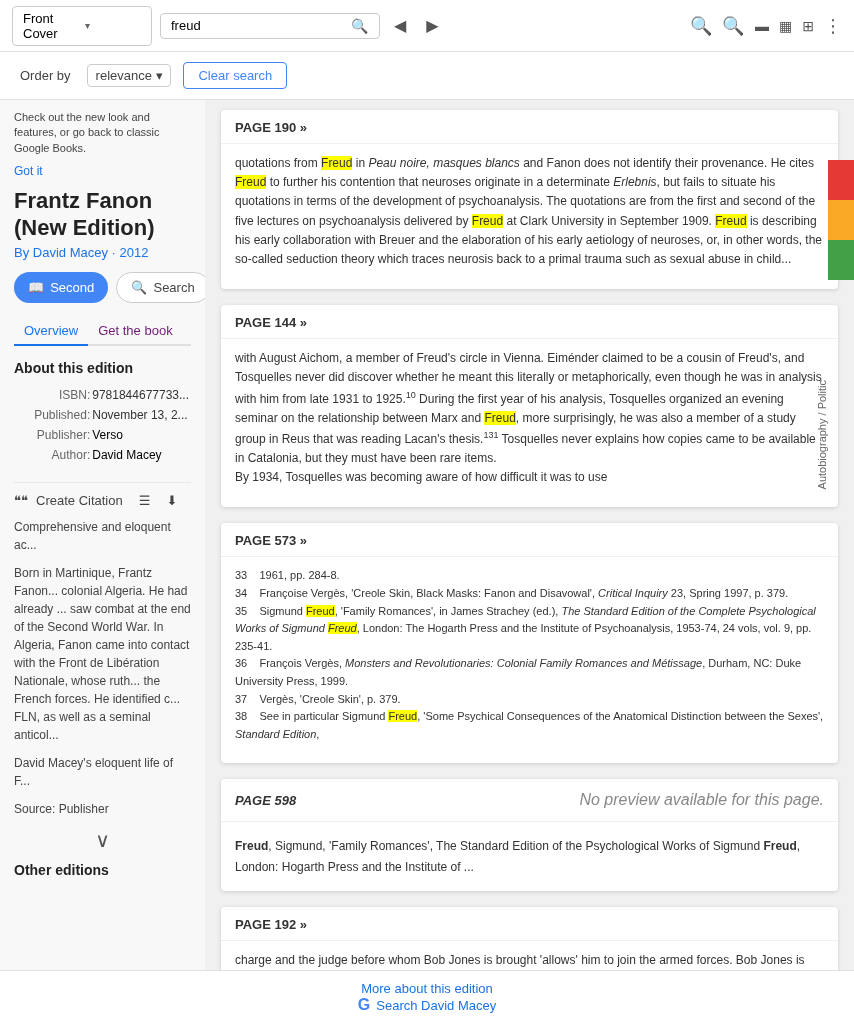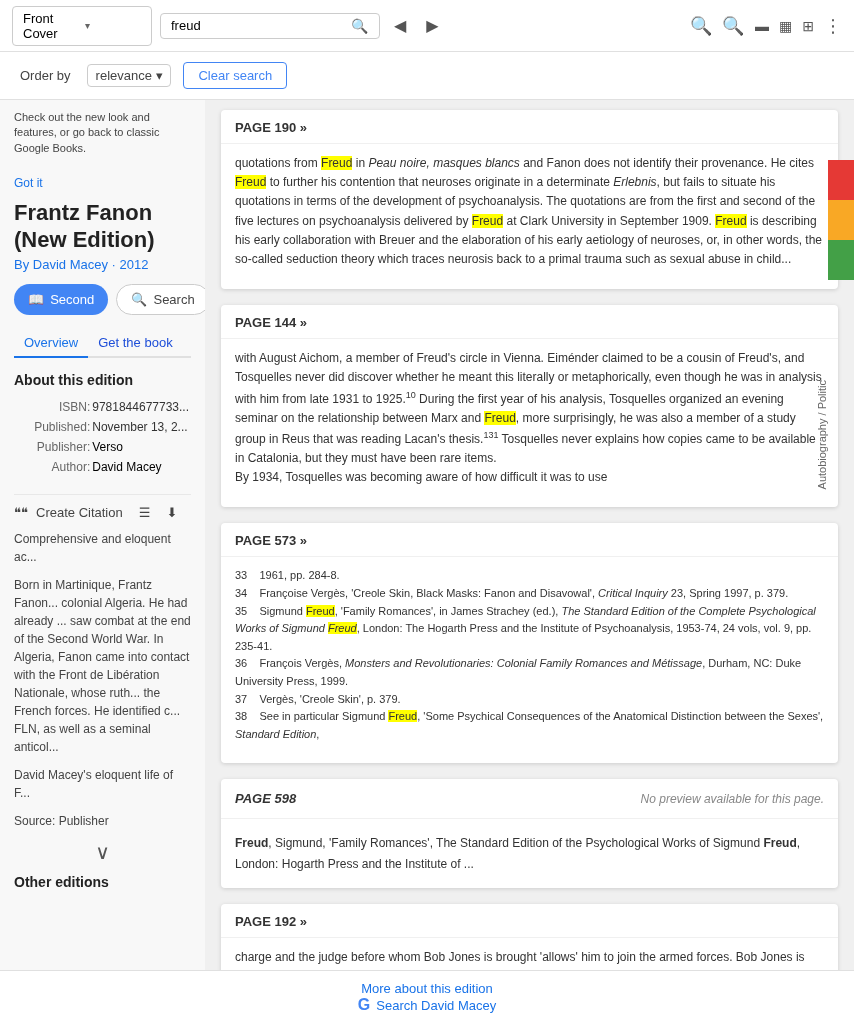--- a/index.html
+++ b/index.html
@@ -59,42 +59,42 @@
     .main-content {
       display: flex; position: relative;
     }
 
     
     .book-sidebar {
       width: 205px; min-width: 205px; background: #f8f8f8;
       padding: 10px 14px; position: relative;
     }
     .notification-bar {
-      font-size: 11px; color: #444; margin-bottom: 20px; line-height: 1.4;
+      font-size: 11px; color: #444; margin-bottom: 8px; line-height: 1.4;
     }
     .got-it-link { color: #1a73e8; cursor: pointer; font-size: 12px; display: block; margin-bottom: 10px; }
     .book-title { font-size: 22px; font-weight: bold; color: #222; line-height: 1.2; margin-bottom: 4px; }
     .book-author { font-size: 13px; color: #1a73e8; margin-bottom: 12px; }
     .book-author a { color: #1a73e8; text-decoration: none; }
 
     .action-buttons { display: flex; gap: 8px; margin-bottom: 14px; }
     .preview-btn {
       display: flex; align-items: center; gap: 6px;
       background: #4285f4; color: #fff; border: none;
       border-radius: 20px; padding: 7px 14px; font-size: 13px; cursor: pointer;
     }
     .search-btn {
       display: flex; align-items: center; gap: 6px;
       background: #fff; color: #444; border: 1px solid #ccc;
       border-radius: 20px; padding: 7px 14px; font-size: 13px; cursor: pointer;
     }
 
     .tab-nav { display: flex; border-bottom: 2px solid #e0e0e0; margin-bottom: 14px; }
     .tab-item {
-      font-size: 13px; padding: 6px 10px; cursor: pointer; color: #1d4ed8;
+      font-size: 13px; padding: 6px 10px; cursor: pointer; color: #701a75;
       border-bottom: 2px solid transparent; margin-bottom: -2px;
     }
     .tab-item.active { color: #1a73e8; border-bottom: 2px solid #1a73e8; font-weight: 500; }
 
     .section-title { font-size: 14px; font-weight: bold; color: #222; margin-bottom: 8px; }
     .meta-table { font-size: 12px; width: 100%; }
     .meta-table tr td { padding: 2px 0; vertical-align: top; }
     .meta-table .label { color: #666; width: 75px; text-align: right; }
     .meta-table .value { color: #000000; }
     .meta-table .value.plain { color: #333; }
@@ -135,21 +135,21 @@
     .highlight { background: #ffff00; font-weight: normal; }
 
     .no-preview-card { background: #fff; border-radius: 4px; margin-bottom: 16px; box-shadow: 0 1px 4px rgba(0,0,0,0.15); }
     .no-preview-header {
       display: flex; justify-content: space-between; align-items: center;
       padding: 12px 14px; border-bottom: 1px solid #f0f0f0;
       font-size: 13px;
       font-style: italic;
     }
     .no-preview-title { font-weight: 600; color: #333; }
-    .no-preview-note { color: #888; font-size: 12px; }
+    .no-preview-note { color: #888; font-size: 16px; }
     .no-preview-body { padding: 14px; font-size: 12px; color: #333; line-height: 1.7; }
 
     
     .bottom-bar {
       position: fixed; bottom: 0; left: 0; right: 0;
       background: #fff; border-top: 1px solid #e0e0e0;
       display: flex; align-items: center; justify-content: space-between;
       padding: 10px 20px; font-size: 13px; z-index: 10; flex-direction: column;
     }
     .bottom-bar-left { display: flex; align-items: center; gap: 8px; color: #555; }

